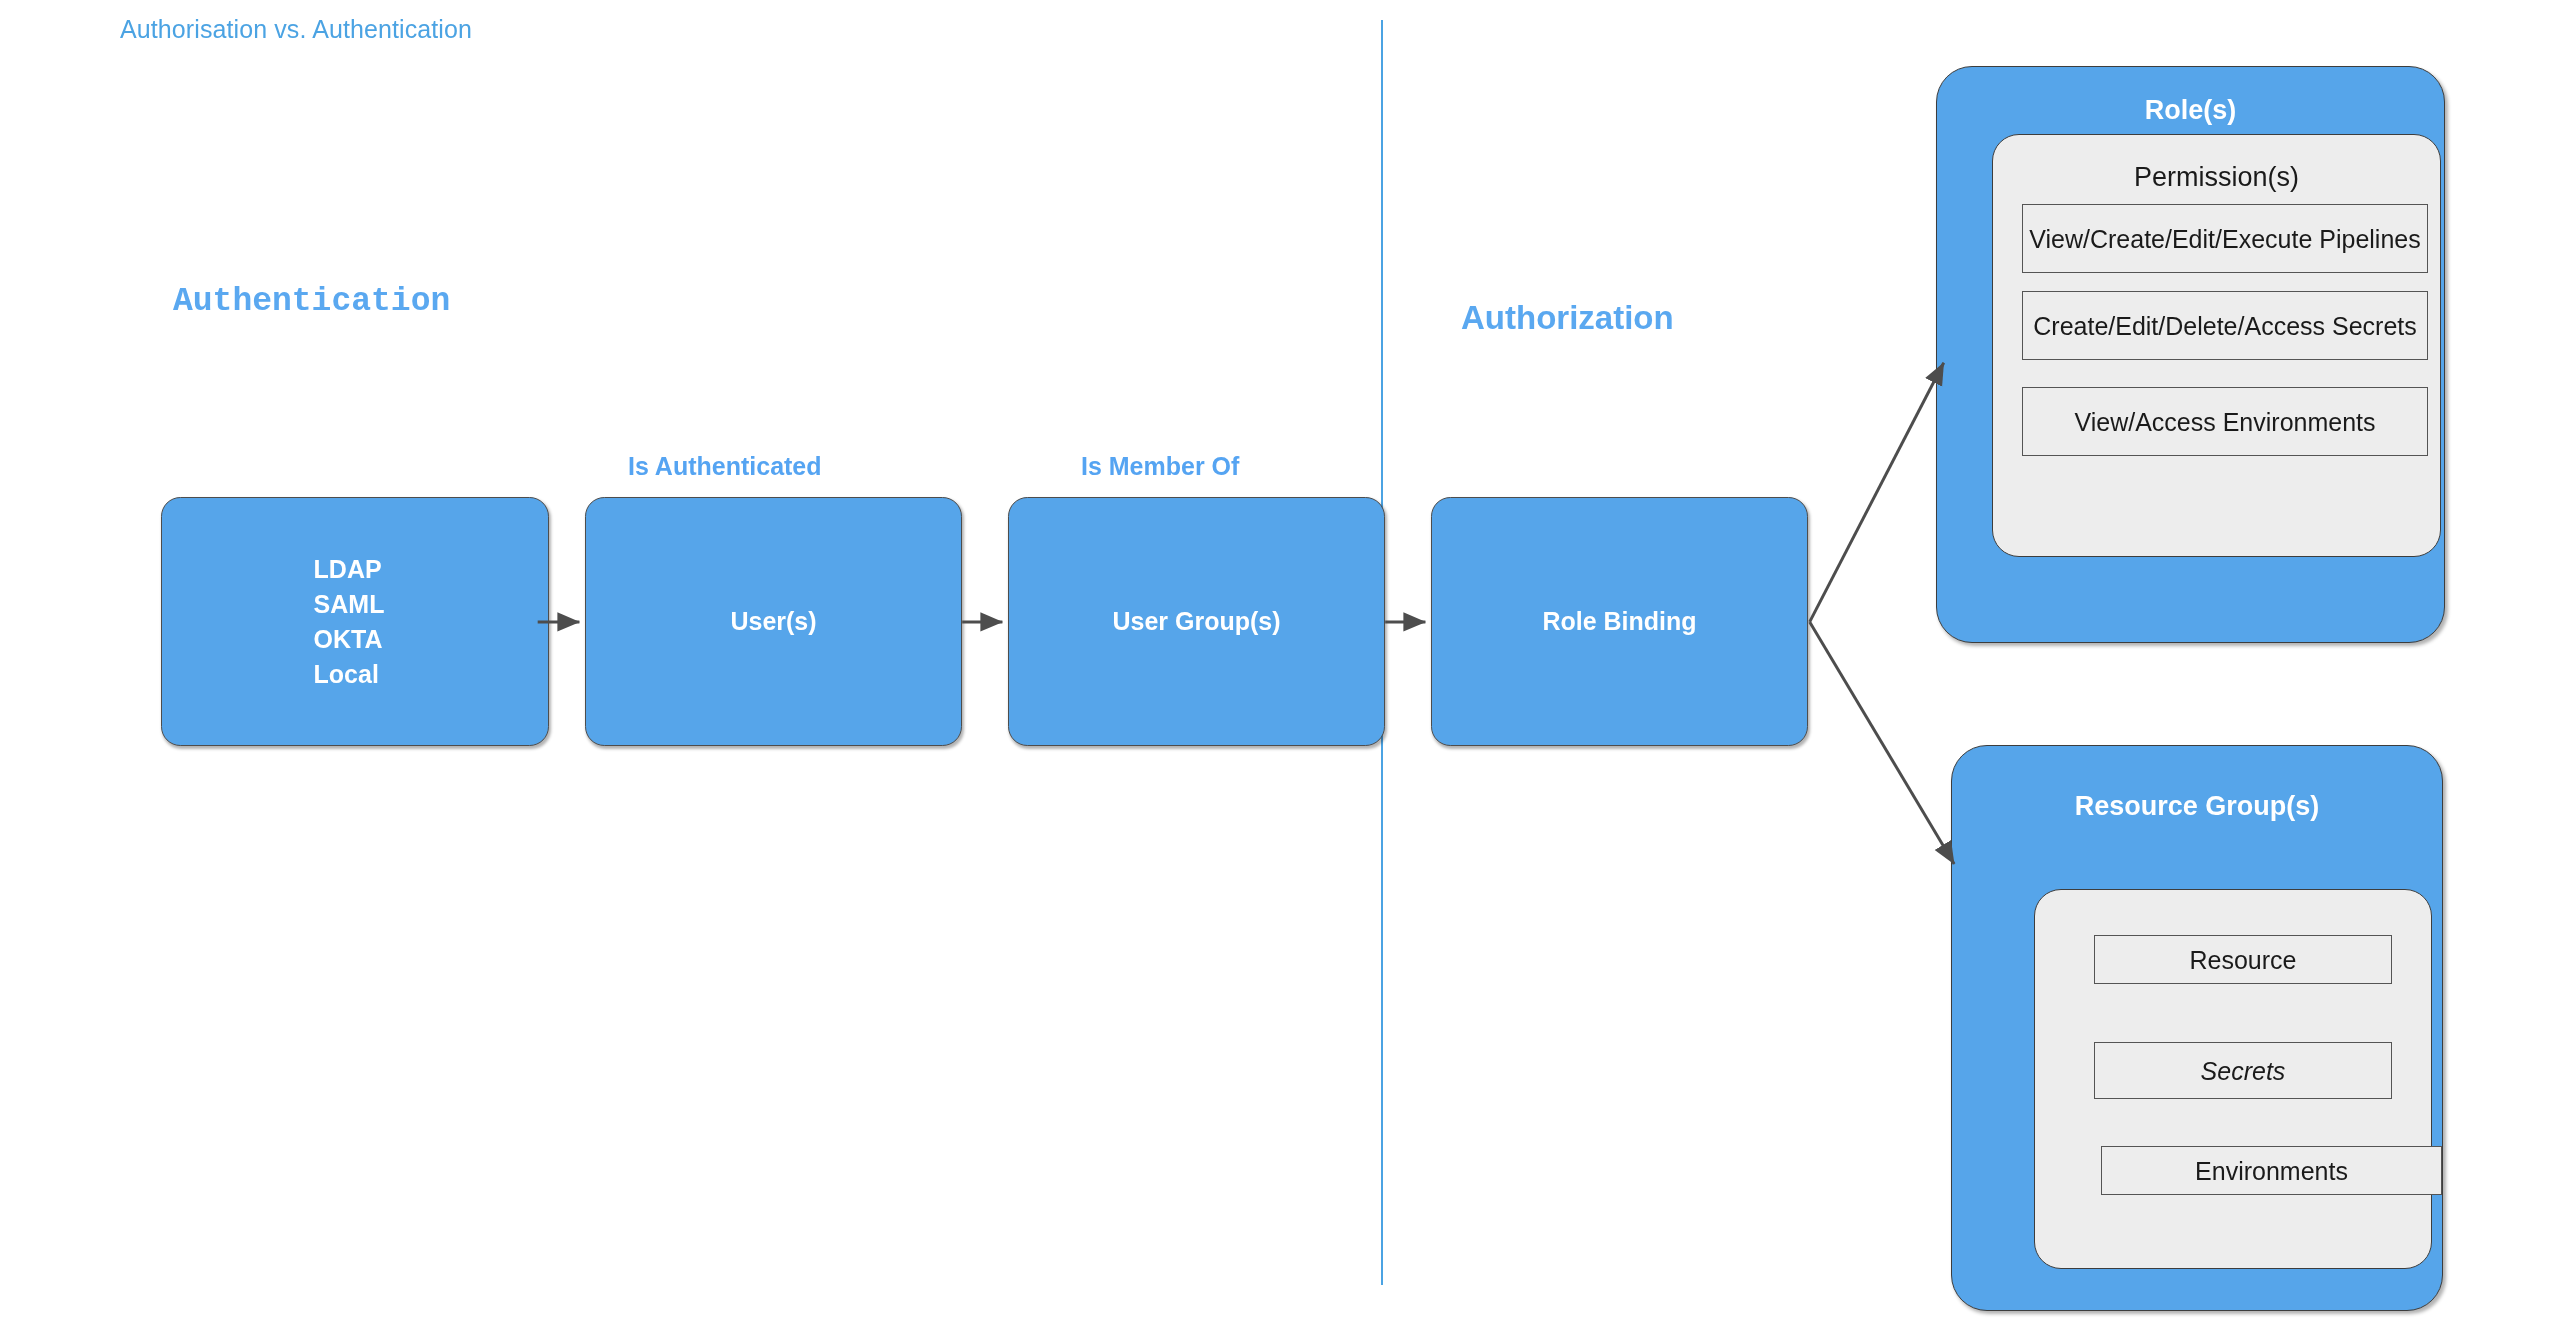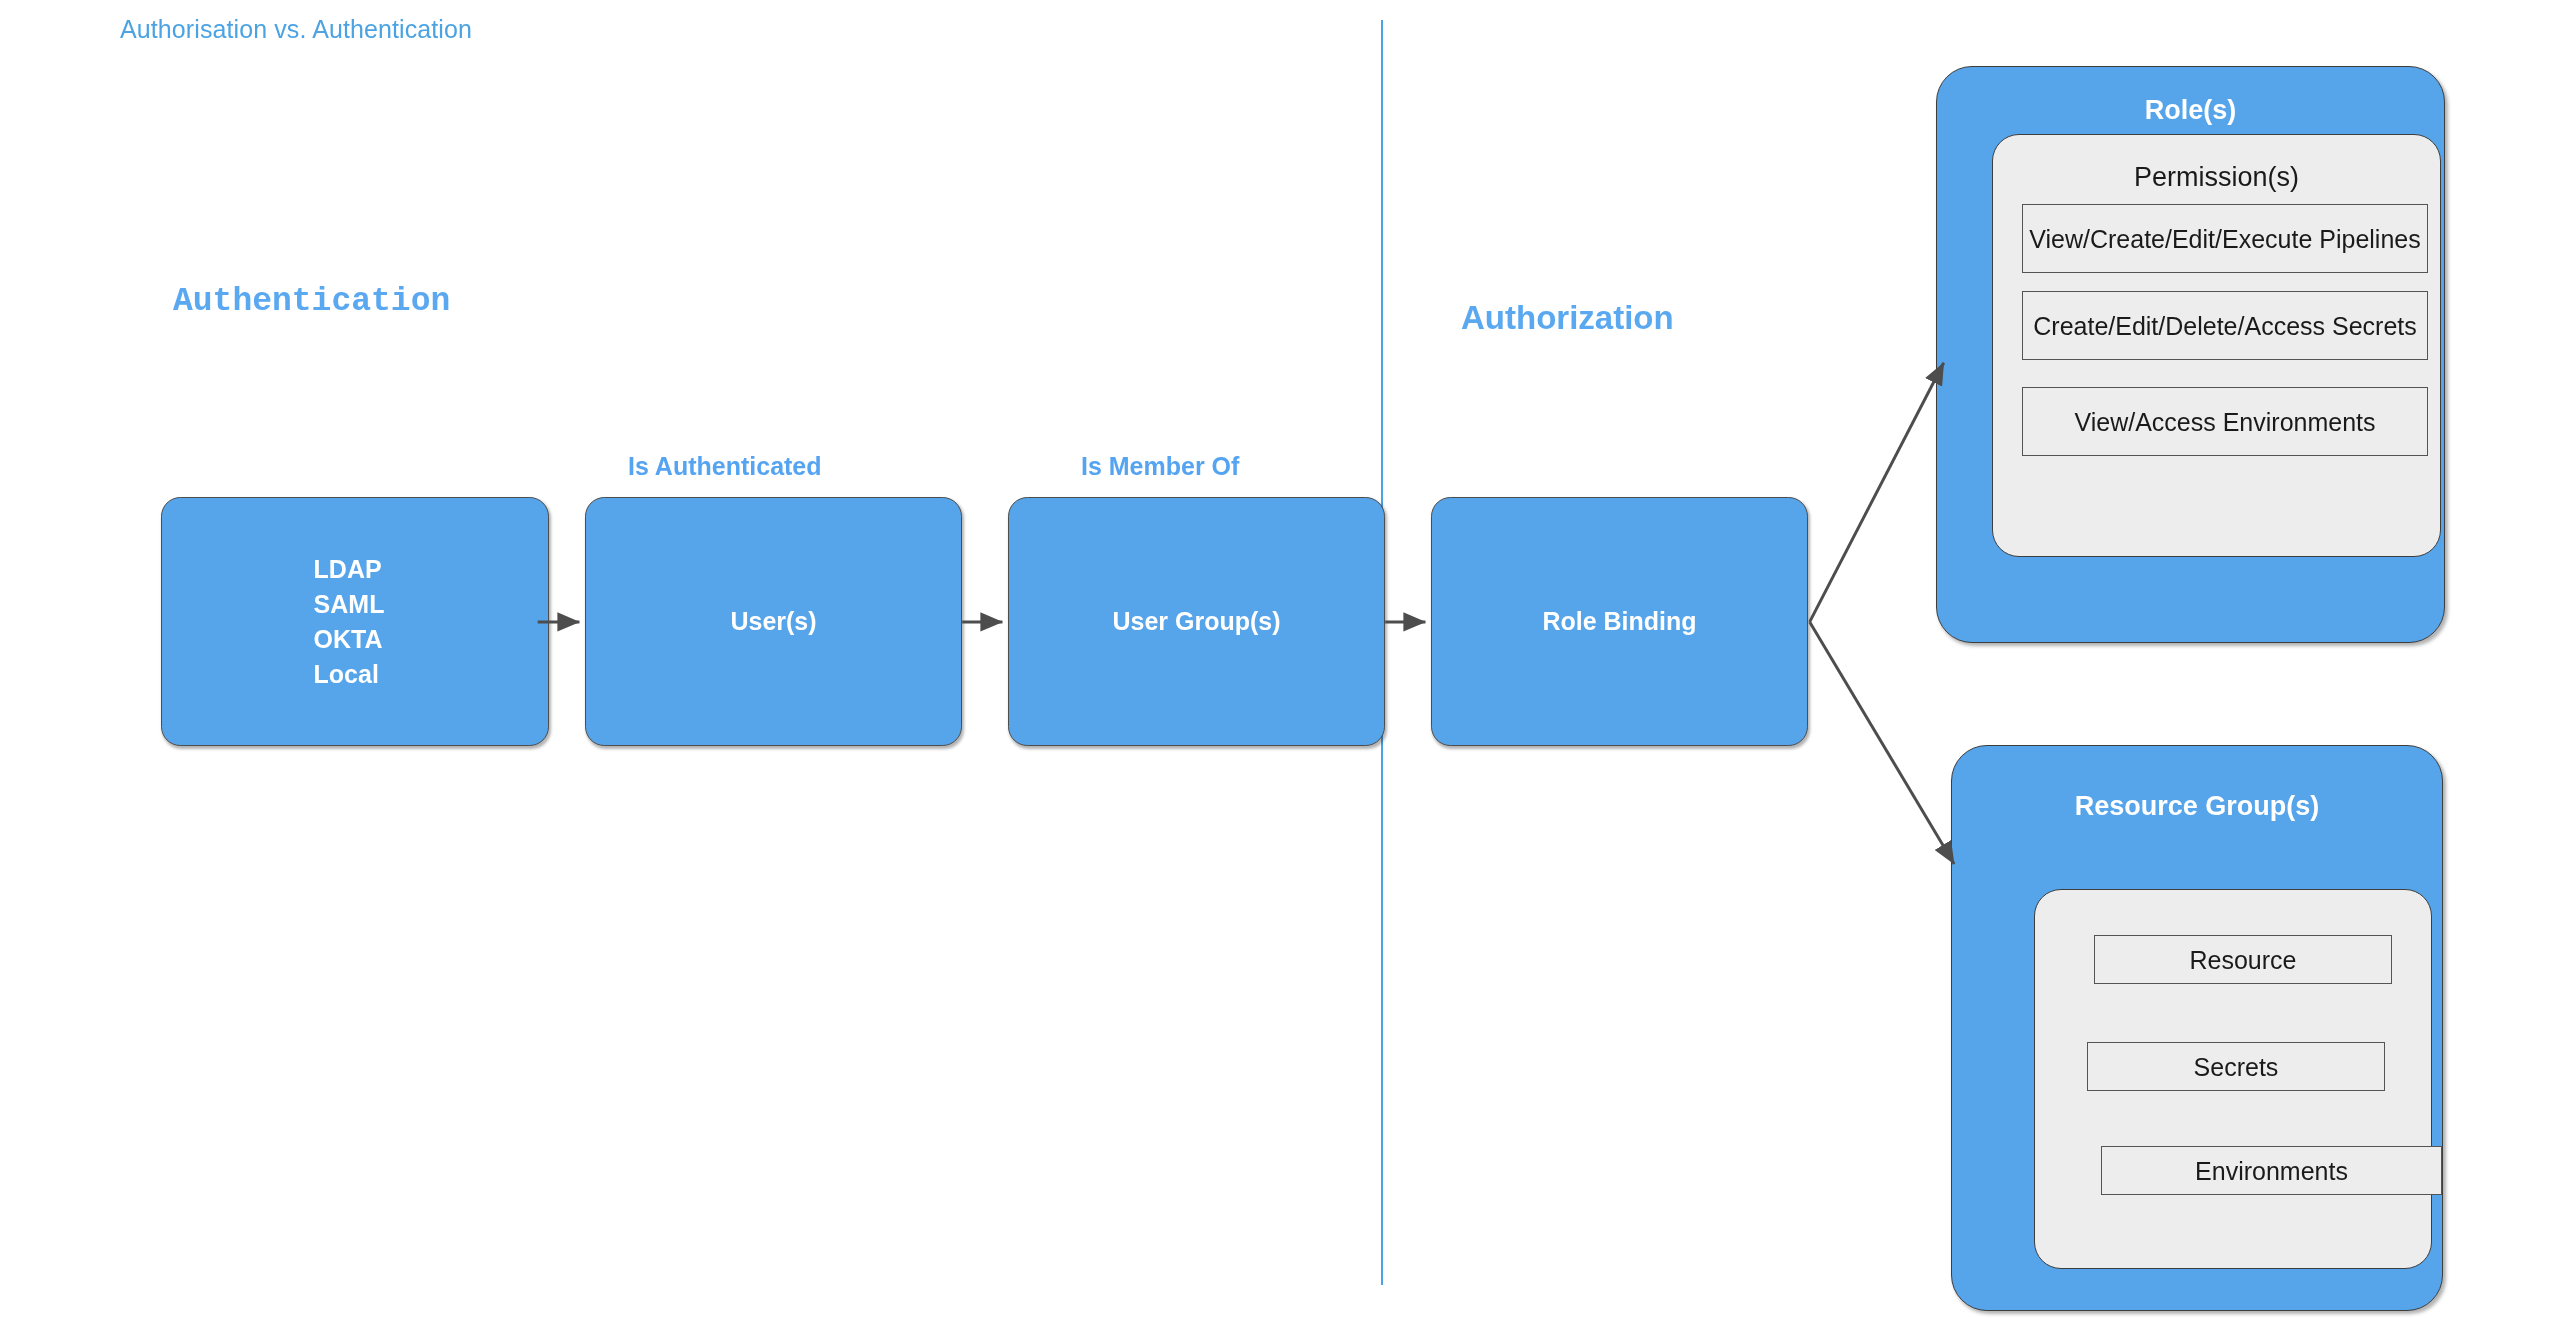--- a/index.html
+++ b/index.html
@@ -159,21 +159,21 @@
     margin-left: 8px;
   }
 
   
   #perm-0 { left: 21px; top: 69px;  width: 406px; height: 69px; }
   #perm-1 { left: 21px; top: 156px; width: 406px; height: 69px; }
   #perm-2 { left: 21px; top: 252px; width: 406px; height: 69px; }
 
   
   #res-0 { left: 51px; top: 45px;  width: 298px; height: 49px; }
-  #res-1 { left: 44px; top: 152px; width: 298px; height: 49px; }
+  #res-1 { left: 51px; top: 152px; width: 298px; height: 57px; font-style: italic; }
   #res-2 { left: 58px; top: 256px; width: 341px; height: 49px; }
 
   
   #arrow-layer {
     position: absolute;
     left: 0; top: 0;
     width: 2576px;
     height: 1319px;
     pointer-events: none;
   }

